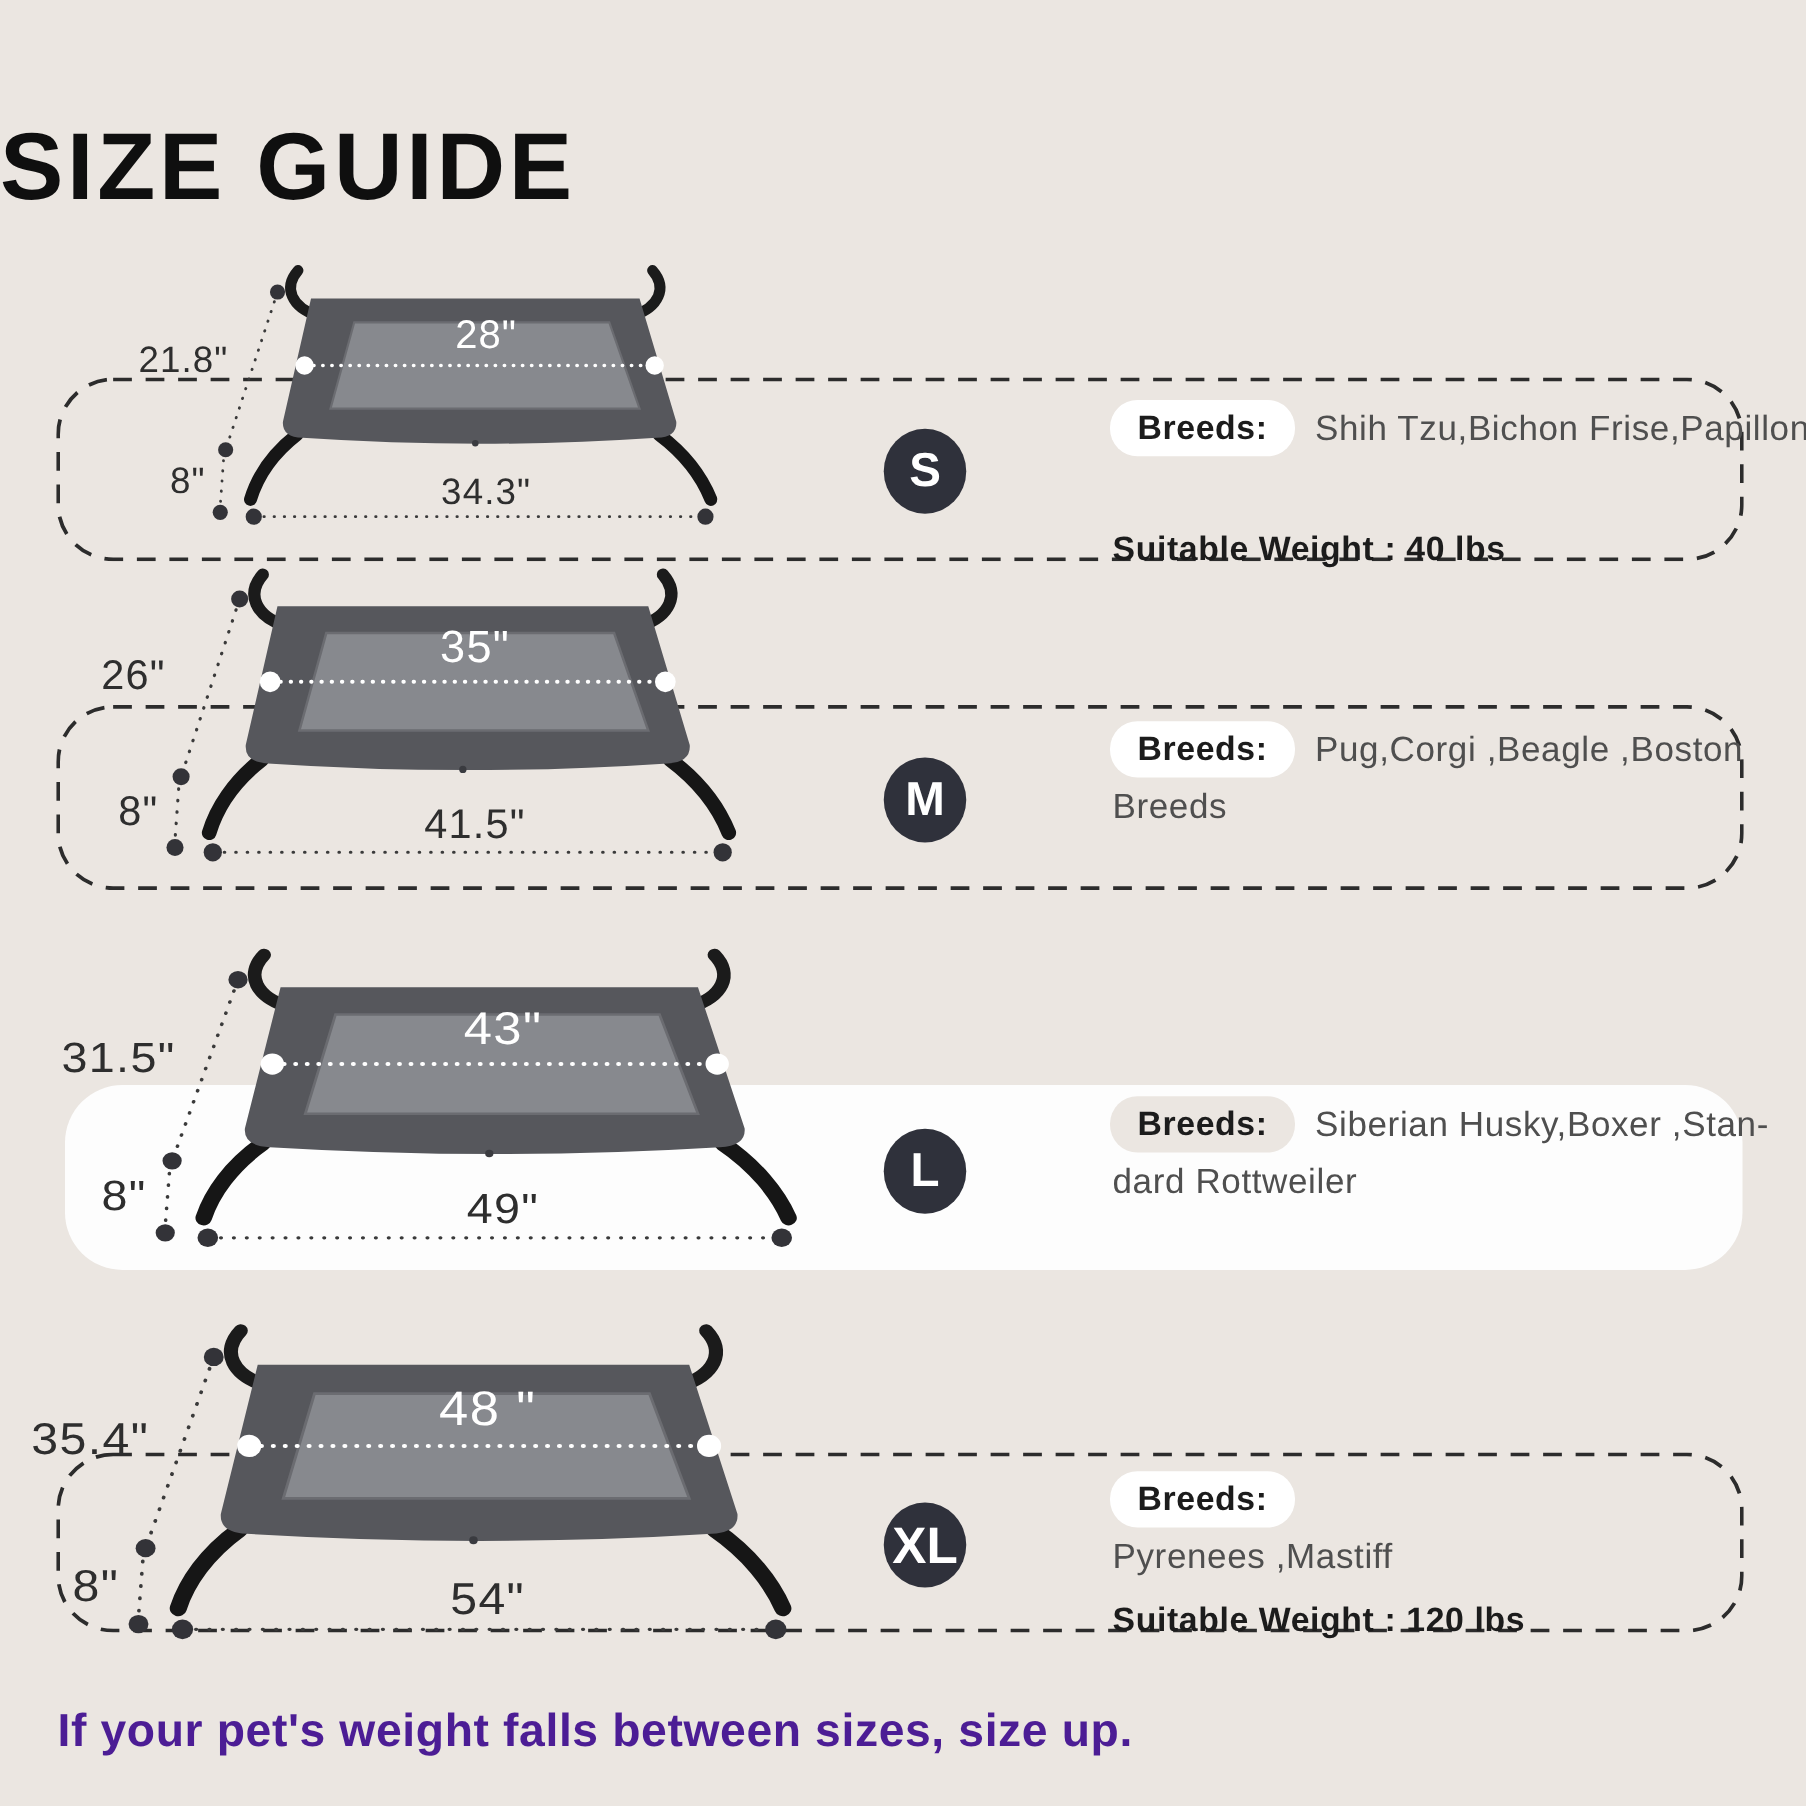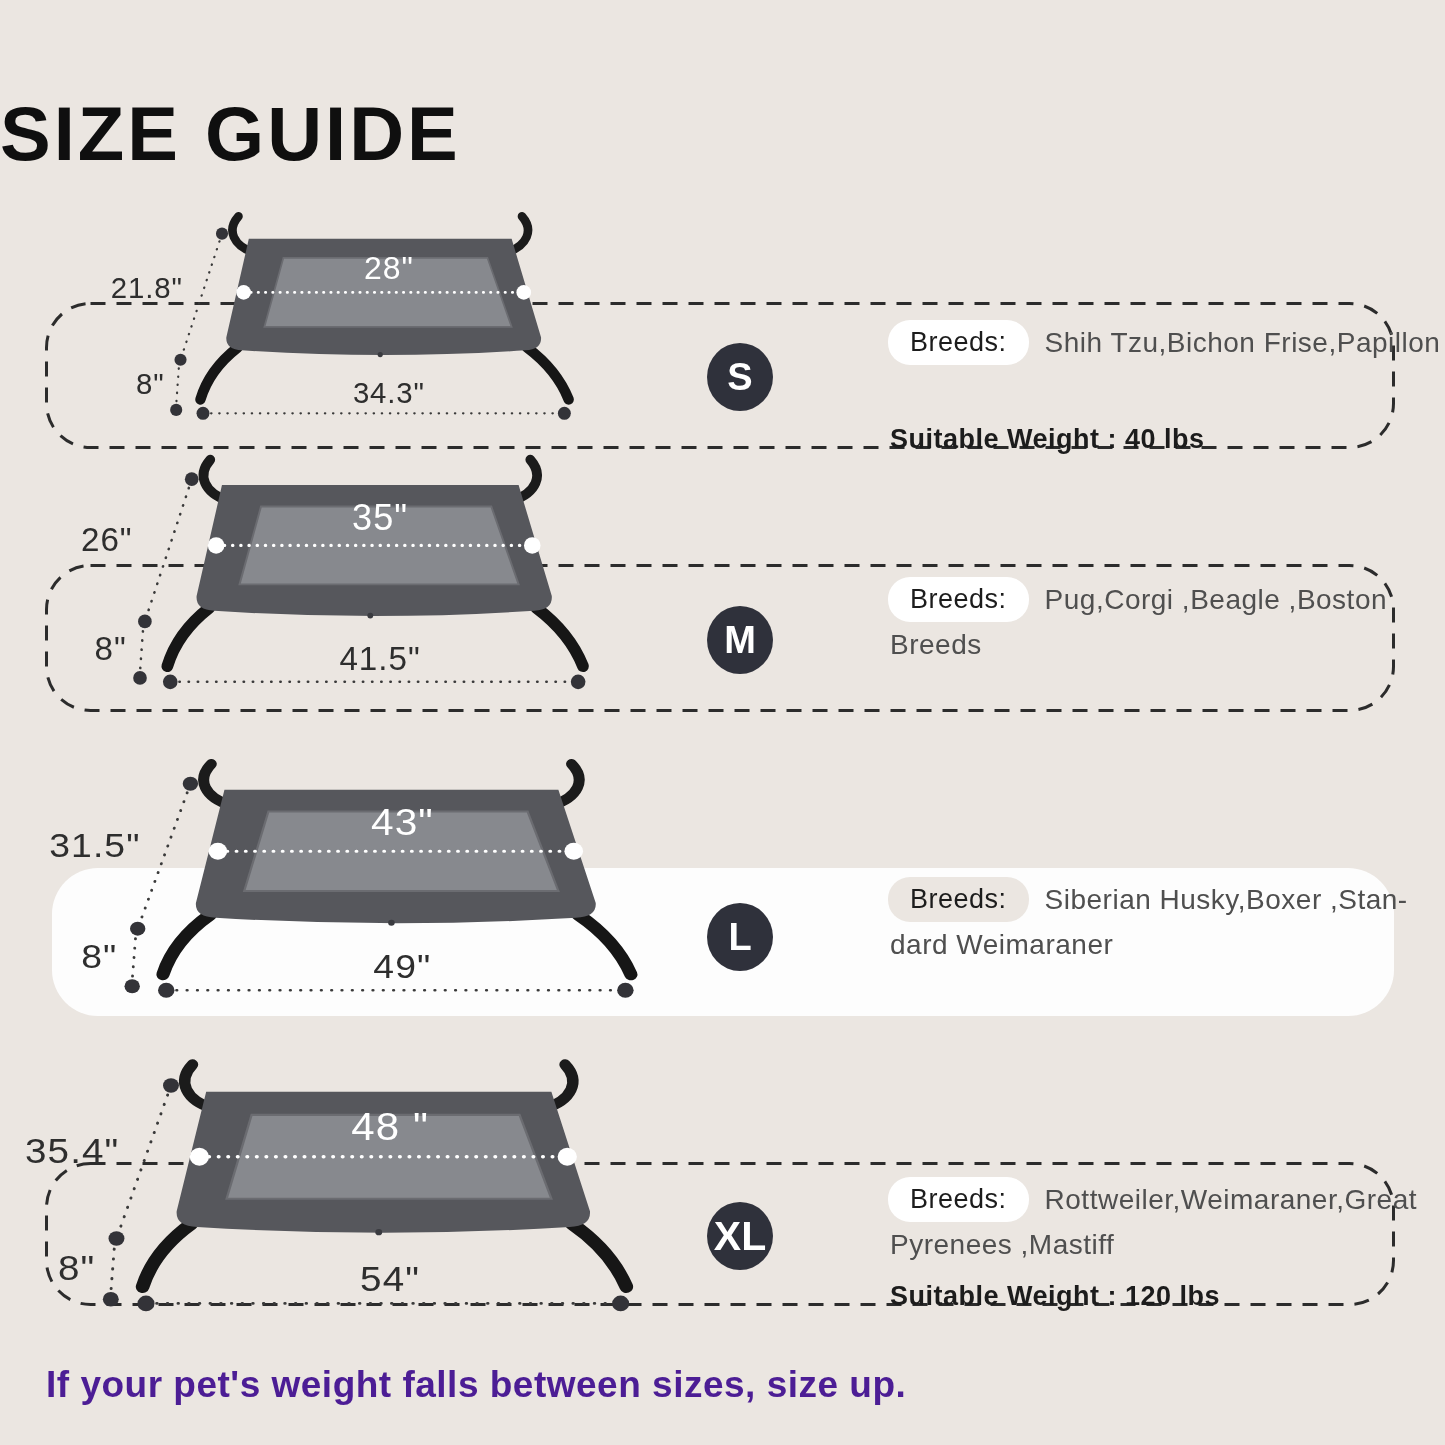--- a/index.html
+++ b/index.html
@@ -58,21 +58,21 @@
     display:flex;align-items:center;justify-content:center;
     color:#ffffff;font-weight:700;font-size:38px;
   }
   .badge.xl{font-size:41px;letter-spacing:0;}
 
   
   .info{position:absolute;left:888px;width:510px;height:130px;}
   .breeds-row{position:absolute;left:0;top:0;display:flex;align-items:center;}
   .pill{
     display:inline-block;background:#ffffff;border-radius:22px;
-    padding:7px 22px;font-size:27px;font-weight:400;color:#1c1c1c;
+    padding:7px 22px;font-size:27px;font-weight:700;color:#1c1c1c;
     letter-spacing:0.5px;
   }
   .pill.on-white{background:#ebe6e1;}
   .btext{
     font-size:28px;color:#4f4f4f;letter-spacing:0.5px;
     white-space:nowrap;
   }
   .breeds-row .btext{margin-left:16px;}
   .line2{position:absolute;left:2px;top:52px;}
   .weight{
@@ -235,27 +235,26 @@
       <span class="btext">Pug,Corgi ,Beagle ,Boston</span>
     </div>
     <div class="btext line2">Breeds</div>
   </div>
 
   <div class="info" style="top:877px;">
     <div class="breeds-row">
       <span class="pill on-white">Breeds:</span>
       <span class="btext">Siberian Husky,Boxer ,Stan-</span>
     </div>
-    <div class="btext line2">dard Weimaraner</div>
+    <div class="btext line2">dard Rottweiler</div>
   </div>
 
   <div class="info" style="top:1177px;">
     <div class="breeds-row">
       <span class="pill">Breeds:</span>
-      <span class="btext">Rottweiler,Weimaraner,Great</span>
     </div>
     <div class="btext line2">Pyrenees ,Mastiff</div>
     <div class="weight">Suitable Weight : 120 lbs</div>
   </div>
 
   <div class="footer-note">If your pet's weight falls between sizes, size up.</div>
 
 </div>
 
 </body></html>

